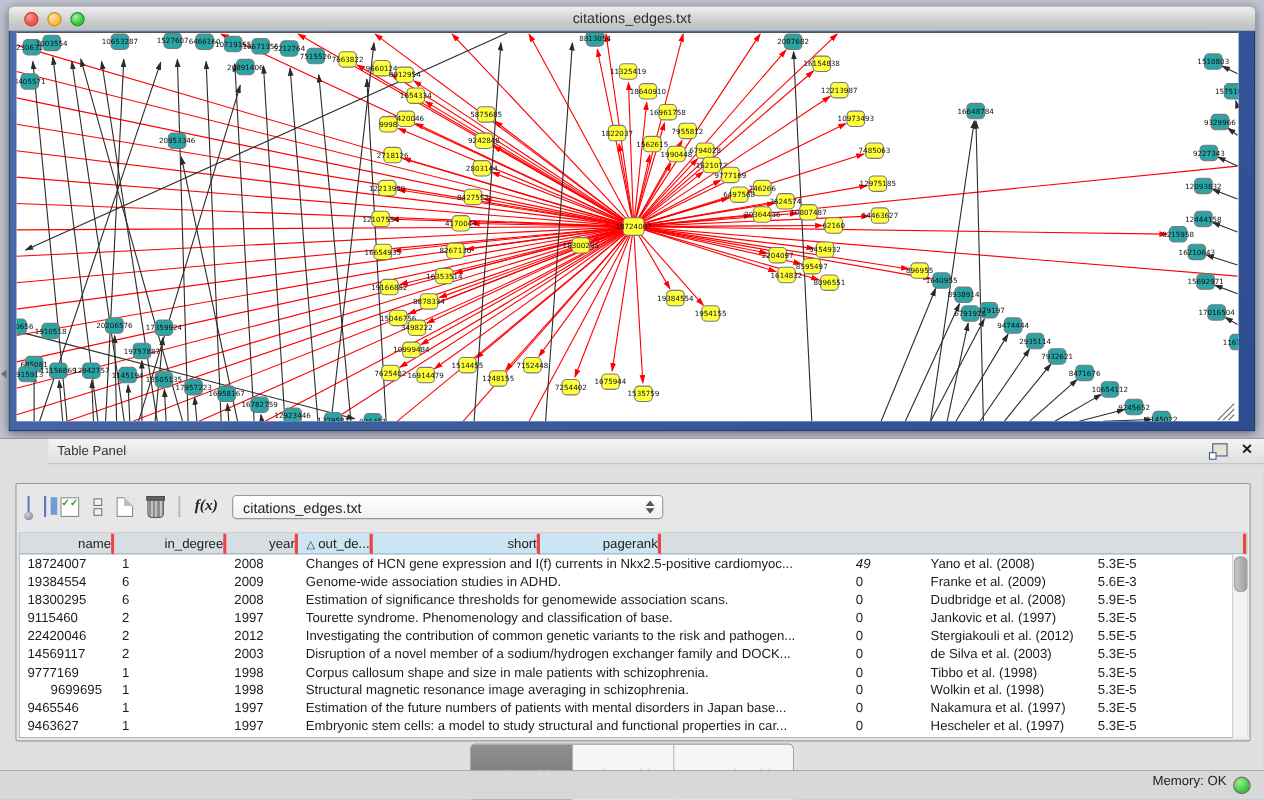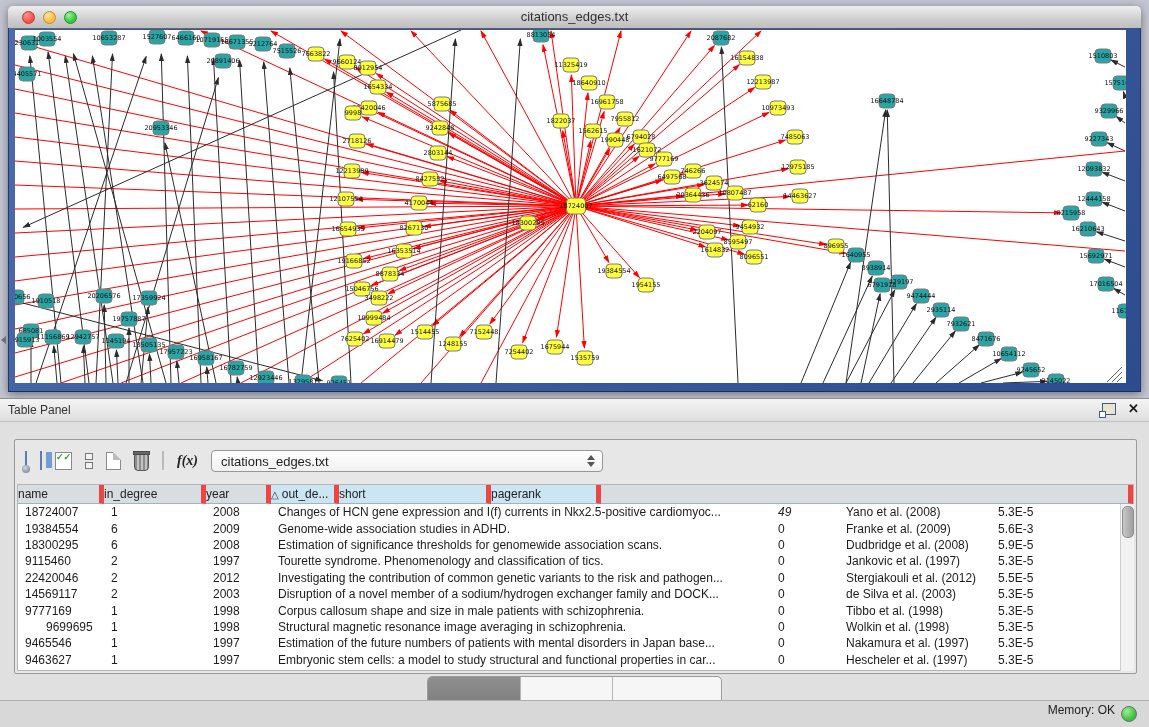--- a/index.html
+++ b/index.html
@@ -23,21 +23,21 @@
     background:linear-gradient(135deg,#4c6cab,#2c4c8e);
     border-left:1px solid #1e3a70;border-right:1px solid #1e3a70;border-bottom:1px solid #16305e;}
   .canvas{position:absolute;left:6px;top:1px;width:1111px;height:353px;background:#ffffff;
     border-top:1px solid #555;}
   .canvas svg{display:block;width:100%;height:100%;}
 
   
   #table-panel{position:absolute;left:0;top:398px;width:1149px;height:302px;background:#e0e0e0;
     border-top:1px solid #8e8e8e;}
   .panel-titlebar{height:22px;background:linear-gradient(#f4f4f4,#dedede);
-    border-bottom:1px solid #c2c2c2;position:relative;}
+    border-bottom:1px solid #c2c2c2;position:relative;margin-left:44px;}
   .panel-title{position:absolute;left:8px;top:4px;font-size:12px;color:#333;}
   .panel-icons{position:absolute;right:10px;top:3px;display:flex;gap:12px;align-items:center;}
   .float-icon{width:12px;height:10px;border:1px solid #445a82;position:relative;background:#e9e4cf;}
   .float-icon:before{content:"";position:absolute;left:-4px;bottom:-4px;width:5px;height:5px;
     border:1px solid #445a82;background:#fff;}
   .close-x{font-size:13px;font-weight:bold;color:#1c1c1c;line-height:14px;}
 
   .content-box{position:absolute;left:14px;top:40px;width:1121px;height:233px;
     background:#e7e7e7;border:1px solid #9a9a9a;border-radius:2px;}
   .toolbar{position:absolute;left:0;top:0;right:0;height:42px;display:flex;align-items:center;gap:13px;
@@ -67,22 +67,22 @@
     background:linear-gradient(#ffffff,#f1f1f1);font-size:13px;color:#222;
     display:flex;align-items:center;padding:0 22px 0 9px;box-sizing:border-box;}
   .combo-arrows{position:absolute;right:7px;top:4px;display:flex;flex-direction:column;gap:2px;}
   .combo-arrows i{width:0;height:0;border-left:4px solid transparent;border-right:4px solid transparent;}
   .combo-arrows .up{border-bottom:5px solid #555;}
   .combo-arrows .dn{border-top:5px solid #555;}
 
   .table-wrap{position:absolute;left:2px;top:44px;right:2px;bottom:2px;background:#fff;
     border:1px solid #b5b5b5;overflow:hidden;}
   .thead{display:flex;height:19px;font-size:12px;color:#222;}
-  .th{box-sizing:border-box;border-right:5px solid #ef4444;border-bottom:1px solid #9fb4bf;
-    text-align:left;line-height:18px;overflow:hidden;white-space:nowrap;}
+  .th{box-sizing:border-box;border-right:3px solid #ef4444;border-bottom:1px solid #9fb4bf;
+    text-align:right;line-height:18px;overflow:hidden;white-space:nowrap;}
   .th.gray{background:#d7dde1;}
   .th.blue{background:#cbe5f2;}
   .sort-tri{font-size:10px;margin-right:3px;color:#333;}
   .trow{display:flex;height:16.4px;font-size:12px;color:#1c1c1c;align-items:center;}
   .td{box-sizing:border-box;padding-left:7px;overflow:hidden;white-space:nowrap;text-overflow:clip;}
   .vscroll{position:absolute;right:2px;top:64px;width:13px;bottom:2px;background:#f2f2f2;
     border-left:1px solid #cfcfcf;}
   .vthumb{position:absolute;left:1px;top:2px;width:10px;height:30px;border-radius:5px;
     background:linear-gradient(to right,#c7c7c7,#9f9f9f);border:1px solid #8f8f8f;}
 
@@ -594,21 +594,21 @@
             <div class="td" style="width: 65px;">2008</div>
             <div class="td" style="width: 500px;">Estimation of significance thresholds for genomewide association scans.</div>
             <div class="td" style="width: 68px;">0</div>
             <div class="td" style="width: 152px;">Dudbridge et al. (2008)</div>
             <div class="td" style="width: 110px;">5.9E-5</div>
           </div>
           <div class="trow">
             <div class="td" style="width: 86px;">9115460</div>
             <div class="td" style="width: 102px;">2</div>
             <div class="td" style="width: 65px;">1997</div>
-            <div class="td" style="width: 500px;">Tourette syndrome. Phenomenology and classification of tics.</div>
+            <div class="td" style="width: 500px;">Tourette syndrome. Phenomenology and classification of base.</div>
             <div class="td" style="width: 68px;">0</div>
             <div class="td" style="width: 152px;">Jankovic et al. (1997)</div>
             <div class="td" style="width: 110px;">5.3E-5</div>
           </div>
           <div class="trow">
             <div class="td" style="width: 86px;">22420046</div>
             <div class="td" style="width: 102px;">2</div>
             <div class="td" style="width: 65px;">2012</div>
             <div class="td" style="width: 500px;">Investigating the contribution of common genetic variants to the risk and pathogen...</div>
             <div class="td" style="width: 68px;">0</div>

